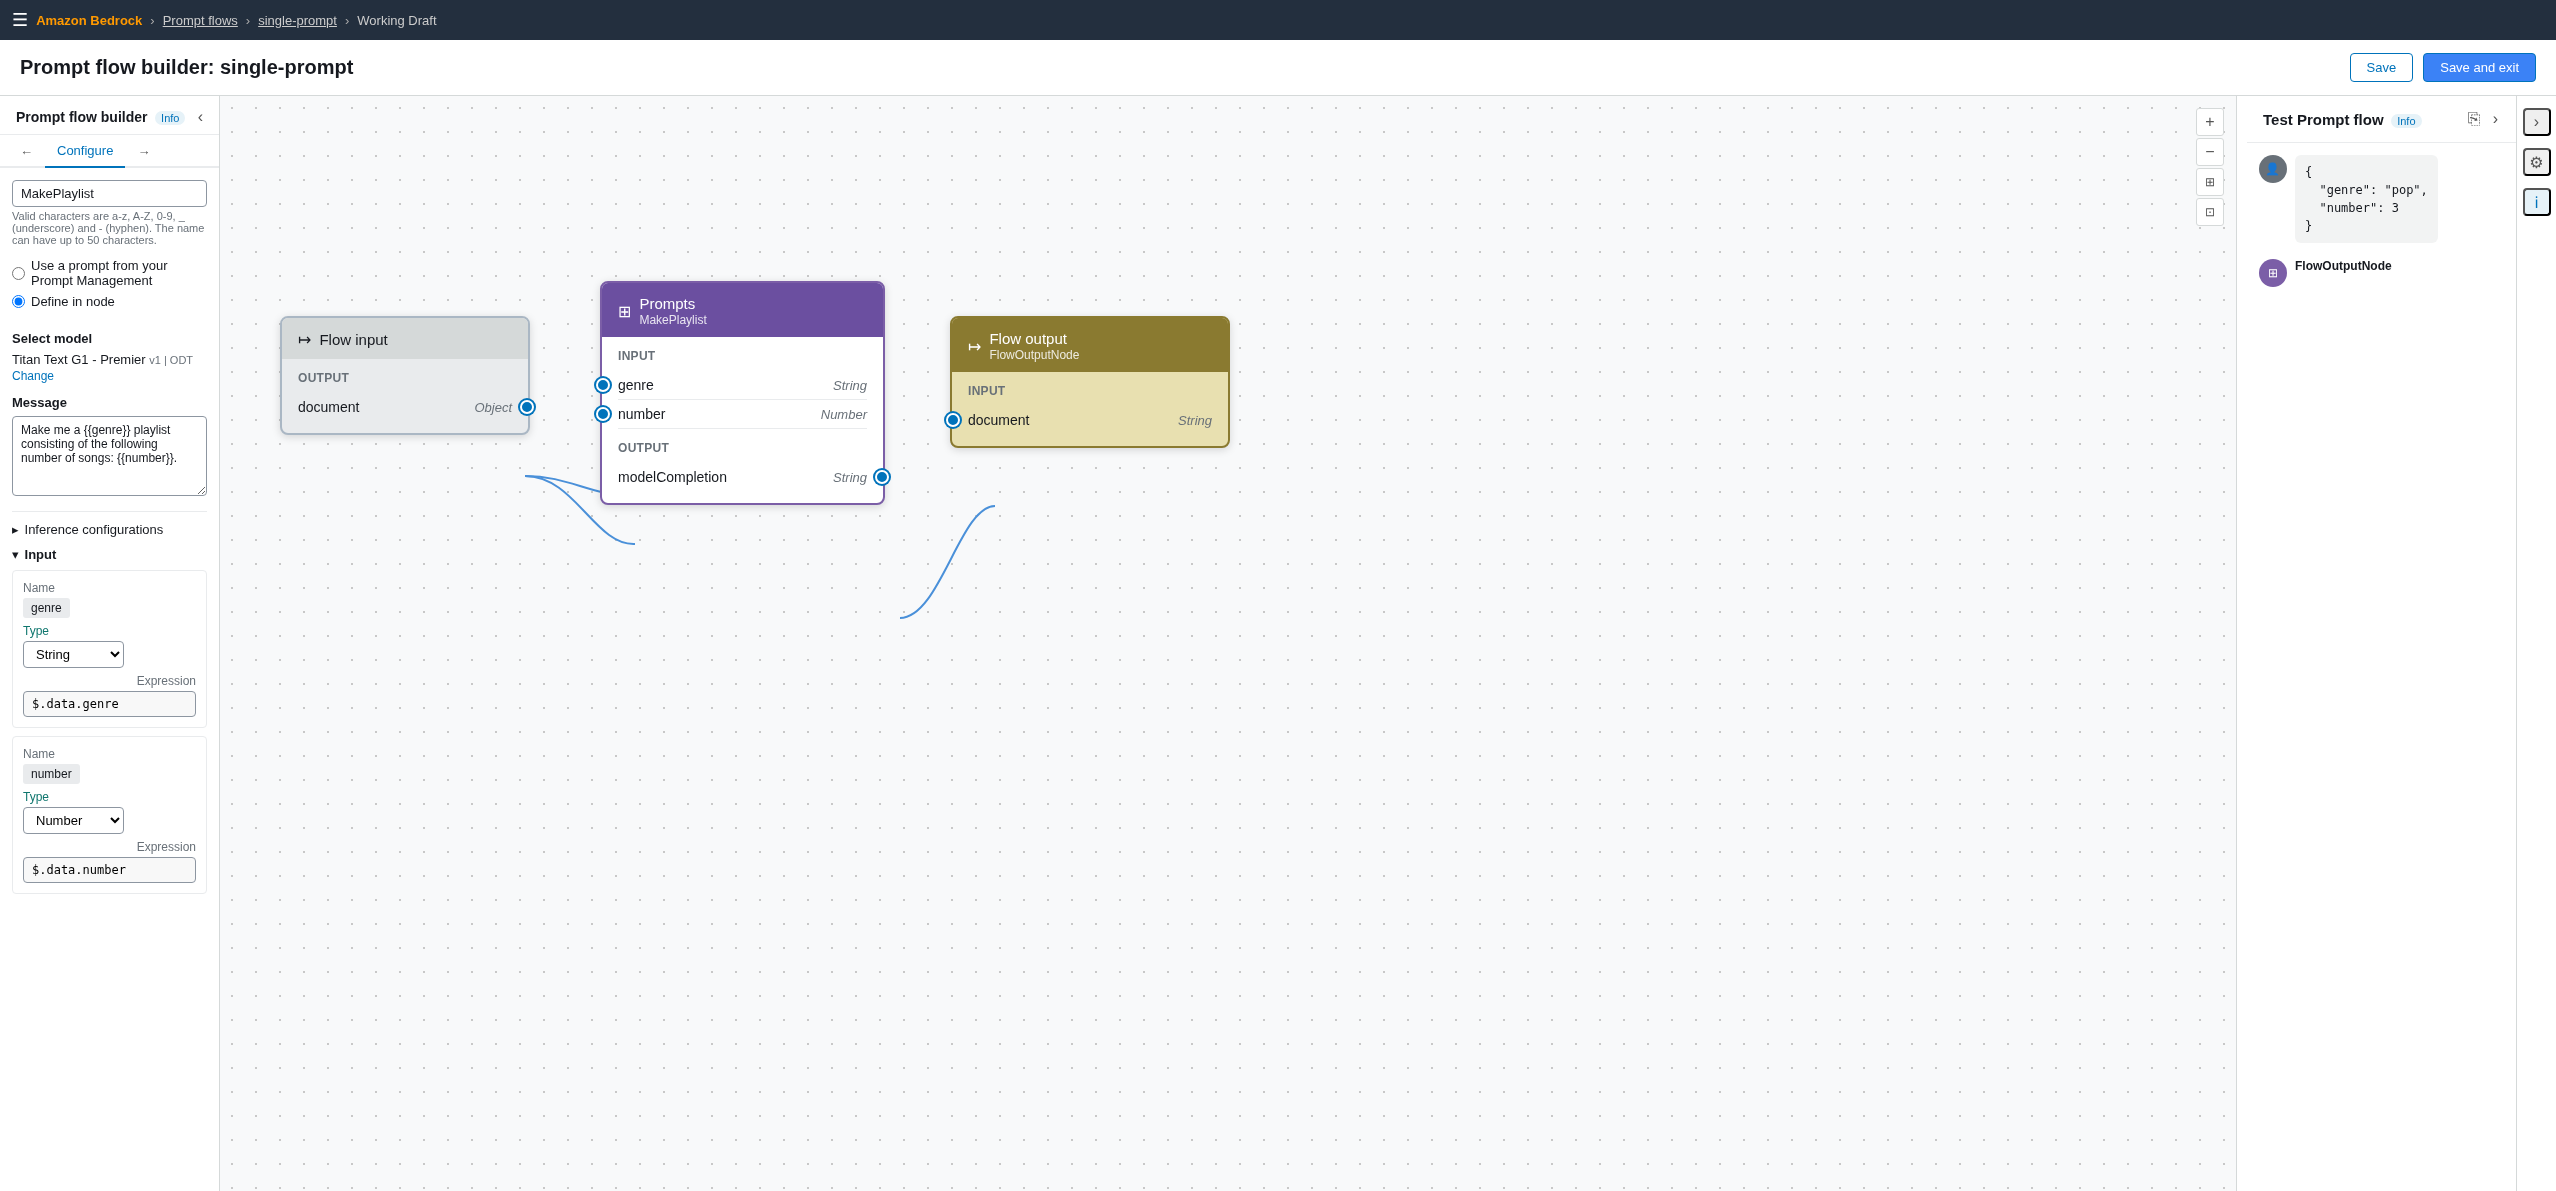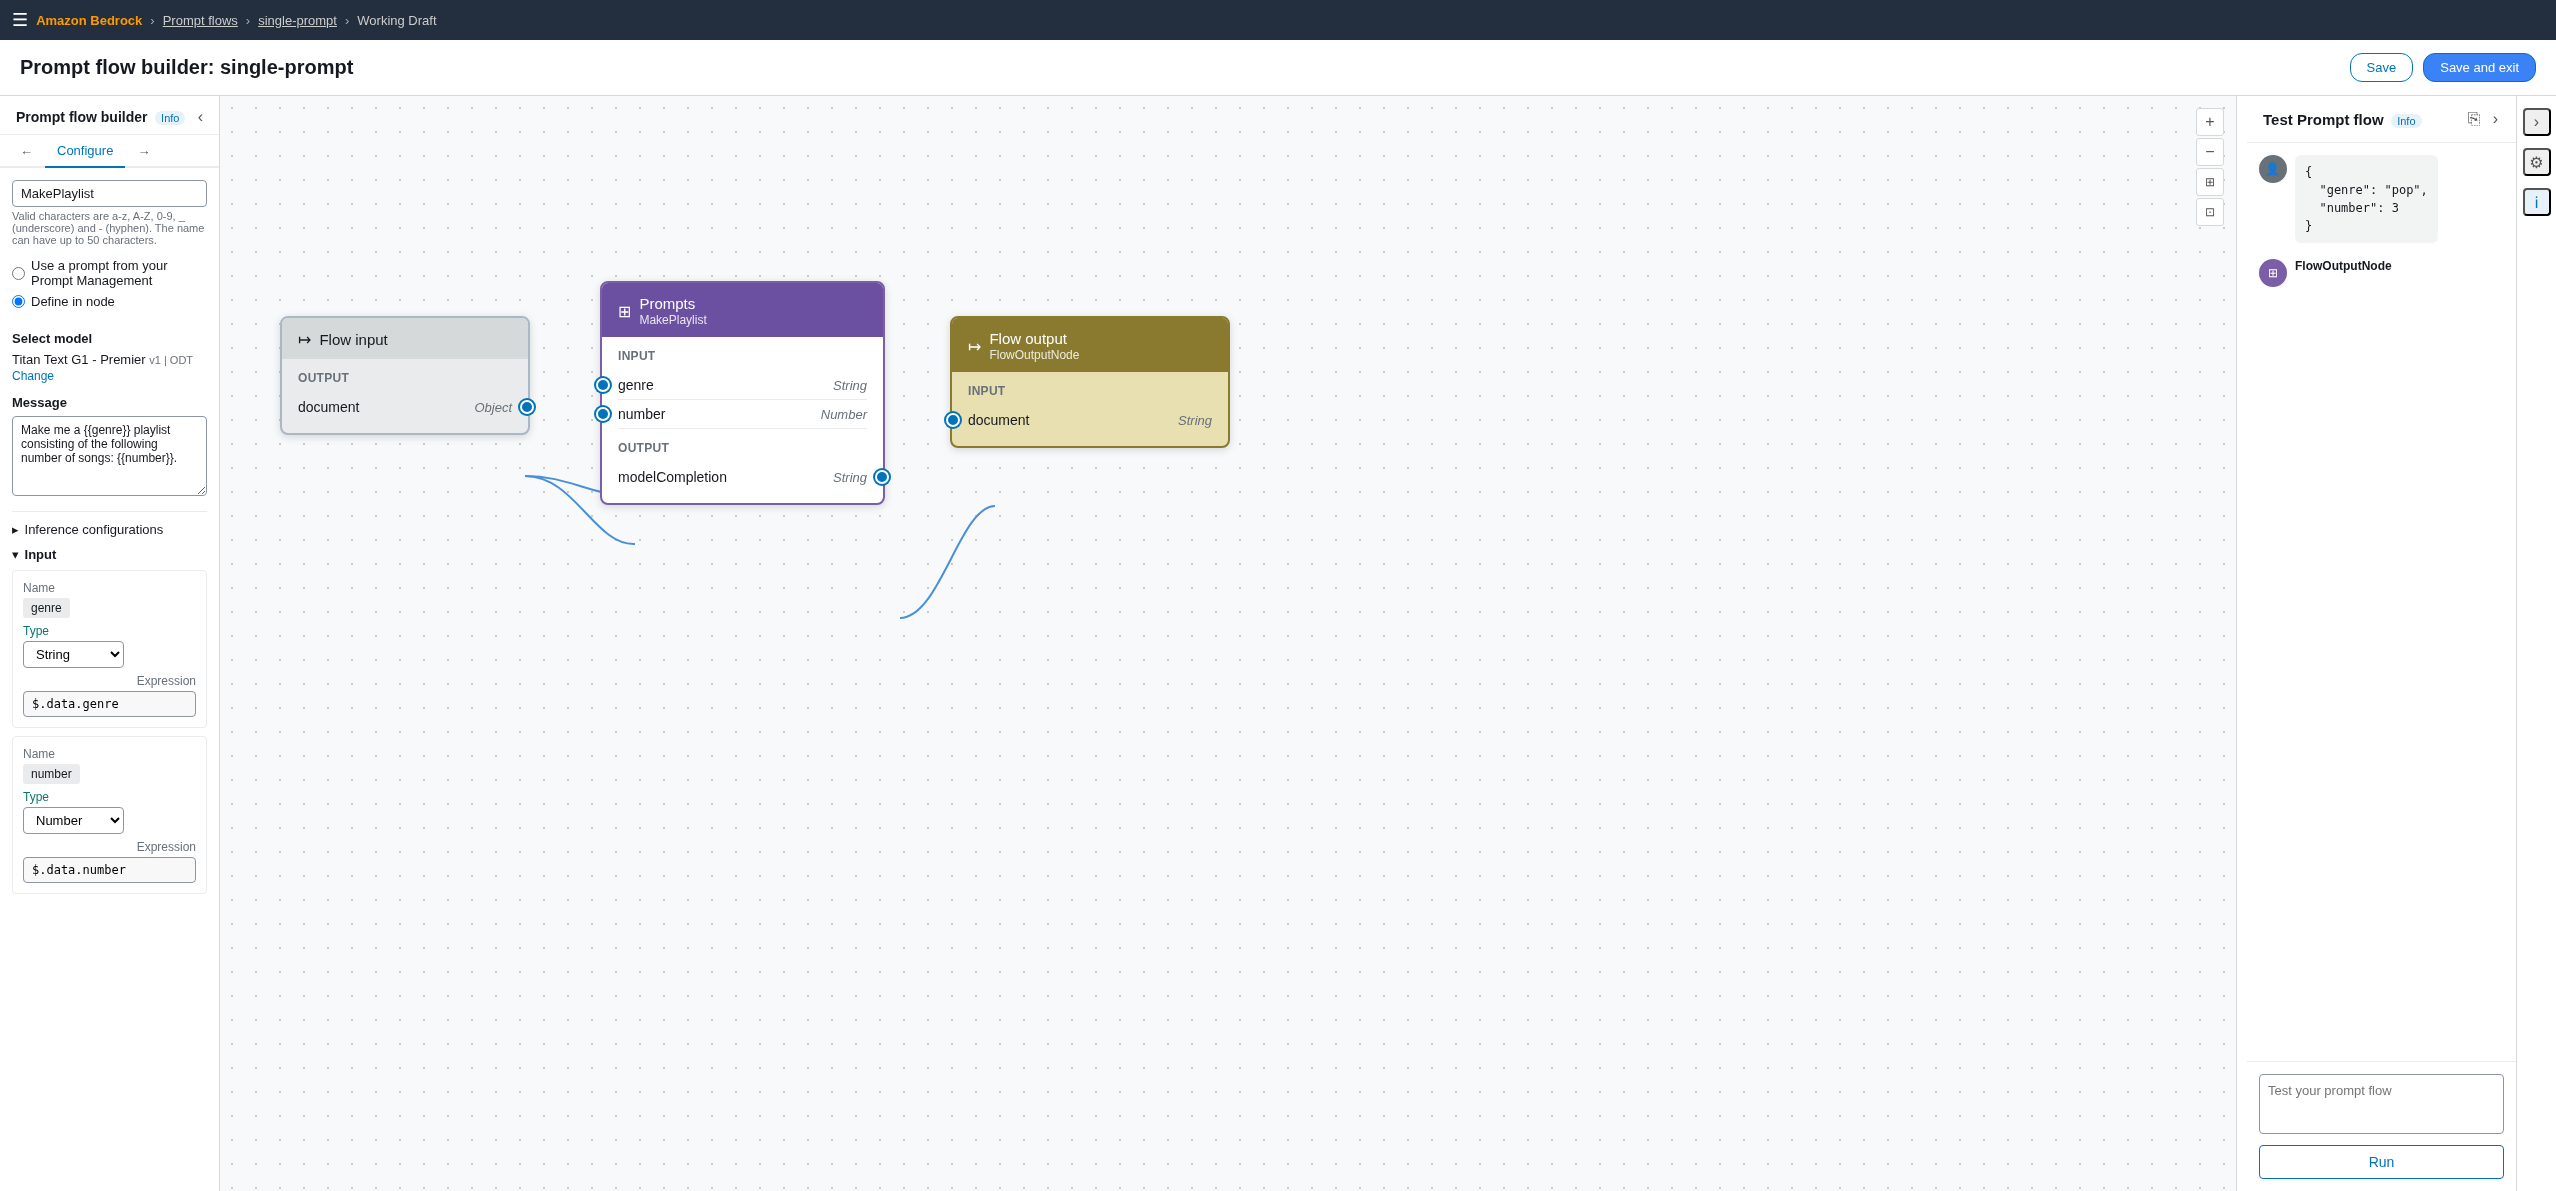--- a/index.html
+++ b/index.html
@@ -9,21 +9,21 @@
     .top-nav { background: #232f3e; color: #fff; height: 40px; display: flex; align-items: center; padding: 0 12px; gap: 8px; flex-shrink: 0; }
     .nav-menu-icon { color: #fff; font-size: 18px; cursor: pointer; }
     .nav-brand { color: #ff9900; font-size: 13px; font-weight: 600; }
     .nav-sep { color: #aaa; }
     .nav-breadcrumb { color: #ccc; font-size: 13px; }
 
     
     .page-header { background: #fff; border-bottom: 1px solid #d5d9d9; padding: 0 20px; height: 56px; display: flex; align-items: center; justify-content: space-between; flex-shrink: 0; }
     .page-title { font-size: 20px; font-weight: 600; color: #16191f; }
     .header-actions { display: flex; gap: 10px; }
-    .btn { padding: 6px 16px; border-radius: 12px; font-size: 13px; cursor: pointer; border: 1px solid; }
+    .btn { padding: 6px 16px; border-radius: 4px; font-size: 13px; cursor: pointer; border: 1px solid; }
     .btn-primary { background: #3b82f6; color: #fff; border-color: #0073bb; }
     .btn-secondary { background: #fff; color: #0073bb; border-color: #0073bb; }
 
     
     .main-layout { display: flex; flex: 1; overflow: hidden; }
 
     
     .left-sidebar { width: 220px; background: #fff; border-right: 1px solid #d5d9d9; display: flex; flex-direction: column; overflow-y: auto; flex-shrink: 0; }
     .sidebar-header { display: flex; align-items: center; justify-content: space-between; padding: 12px 16px 8px; border-bottom: 1px solid #e9ebed; }
     .sidebar-header-title { font-size: 14px; font-weight: 600; }
@@ -341,24 +341,20 @@
       <div class="chat-message">
         <div class="chat-avatar chat-avatar-purple">
           <span style="color:#fff;font-size:12px;">⊞</span>
         </div>
         <div>
           <div class="chat-node-label">FlowOutputNode</div>
         </div>
       </div>
     </div>
 
-    <div class="right-panel-footer">
-      <textarea class="test-input" placeholder="Test your prompt flow" style=""></textarea>
-      <button class="run-btn">Run</button>
-    </div>
   </div>
 
   <div class="far-right">
     <button class="far-right-icon" title="Collapse">›</button>
     <button class="far-right-icon" title="Settings">⚙</button>
     <button class="far-right-icon active" title="Info">ℹ</button>
   </div>
 
 </div>
 

